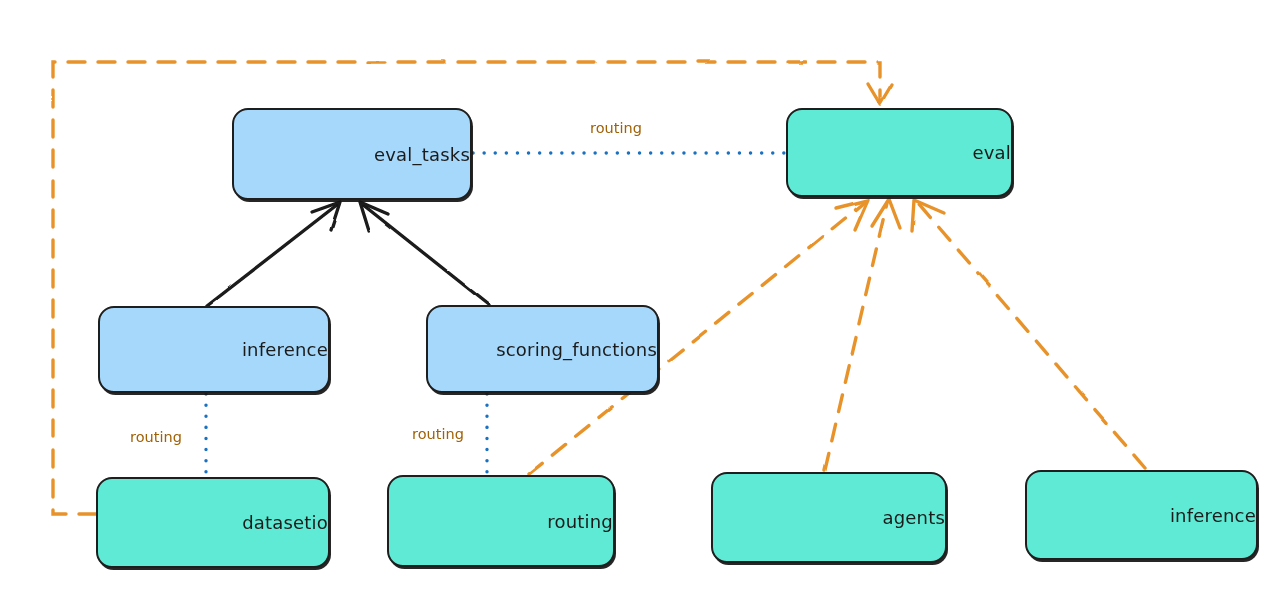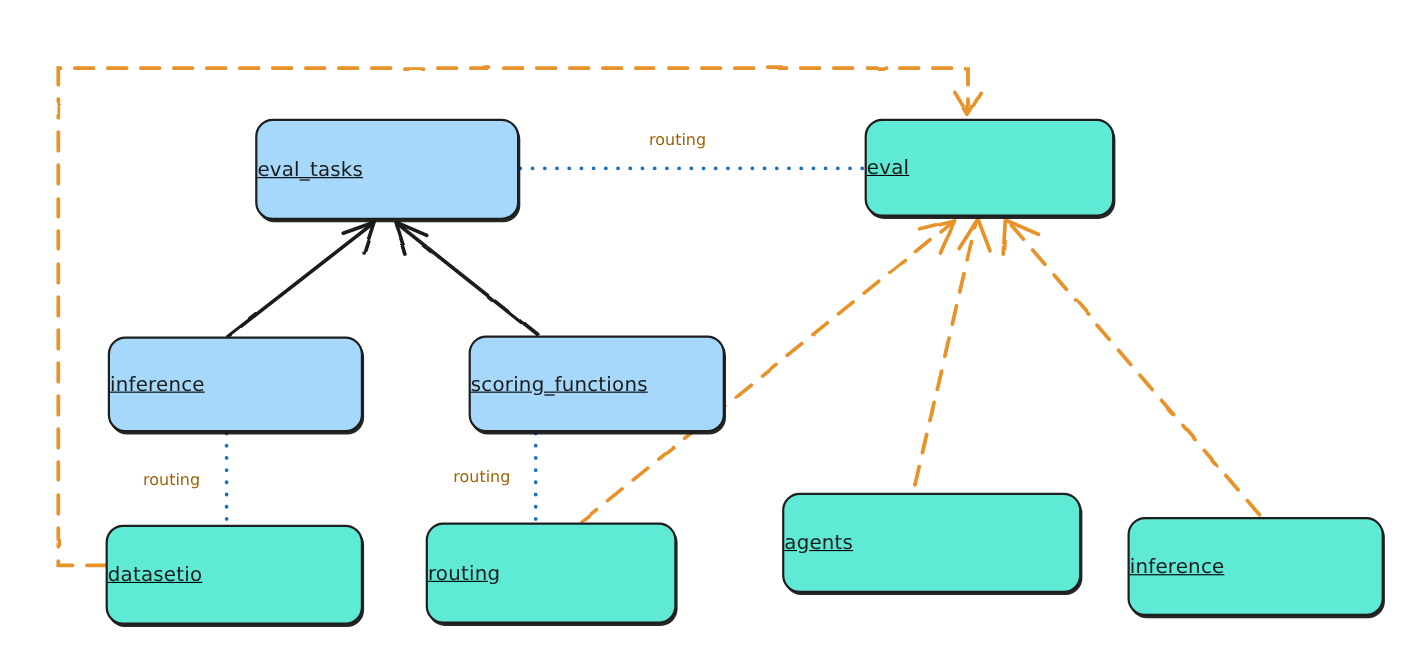--- a/index.html
+++ b/index.html
@@ -25,23 +25,22 @@
     height: 596px;
     pointer-events: none;
   }
   .node {
     position: absolute;
     box-sizing: border-box;
     border: 2.6px solid #1e1e1e;
     border-radius: 16px;
     display: flex;
     align-items: center;
-    justify-content: flex-start;
+    justify-content: flex-end;
     box-shadow: 1.5px 2.5px 0 -0.5px rgba(20,20,20,0.92);
-    text-decoration: underline;
   }
   .node .node-label {
     font-family: "DejaVu Sans", sans-serif;
     font-size: 18px;
     color: #1b1b1b;
     letter-spacing: 0.2px;
     white-space: nowrap;
   }
   .node.api {
     background: #a5d8fa;
@@ -125,21 +124,21 @@
       </div>
       <div class="node api" style="left: 378px; top: 305px; width: 233px; height: 88px; margin-left: 48px;">
         <span class="node-label">scoring_functions</span>
       </div>
       <div class="node provider" style="left: 96px; top: 477px; width: 234px; height: 91px;">
         <span class="node-label">datasetio</span>
       </div>
       <div class="node provider" style="left: 387px; top: 475px; width: 228px; height: 92px;">
         <span class="node-label">routing</span>
       </div>
-      <div class="node provider" style="left: 711px; top: 448px; width: 272px; height: 91px;">
+      <div class="node provider" style="left: 711px; top: 472px; width: 236px; height: 91px;">
         <span class="node-label">agents</span>
       </div>
       <div class="node provider" style="left: 1025px; top: 470px; width: 233px; height: 90px;">
         <span class="node-label">inference</span>
       </div>
     </div>
 
   <div id="label-layer">
       <div class="edge-label" style="left: 616px; top: 128px;">routing</div>
       <div class="edge-label" style="left: 156px; top: 437px;">routing</div>

